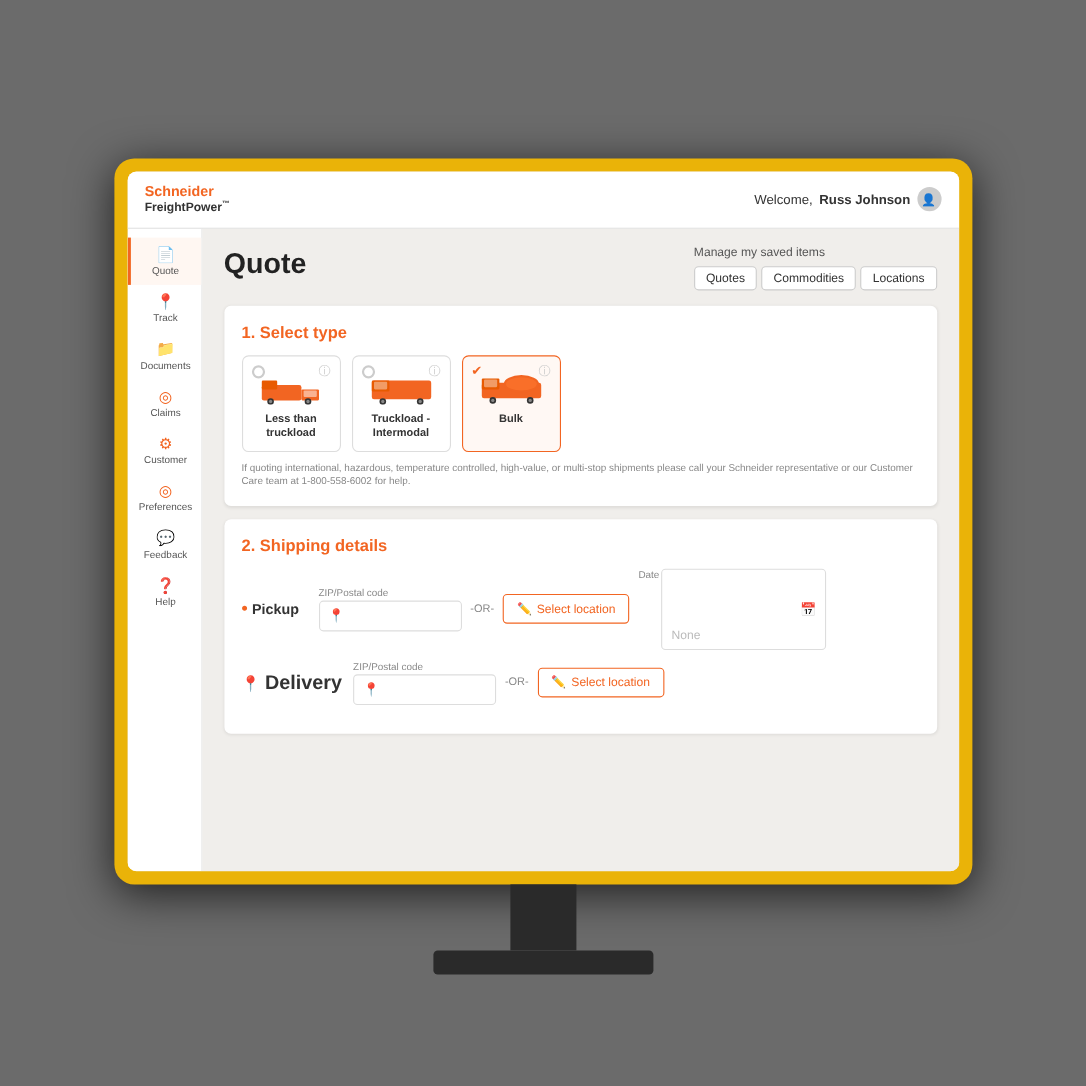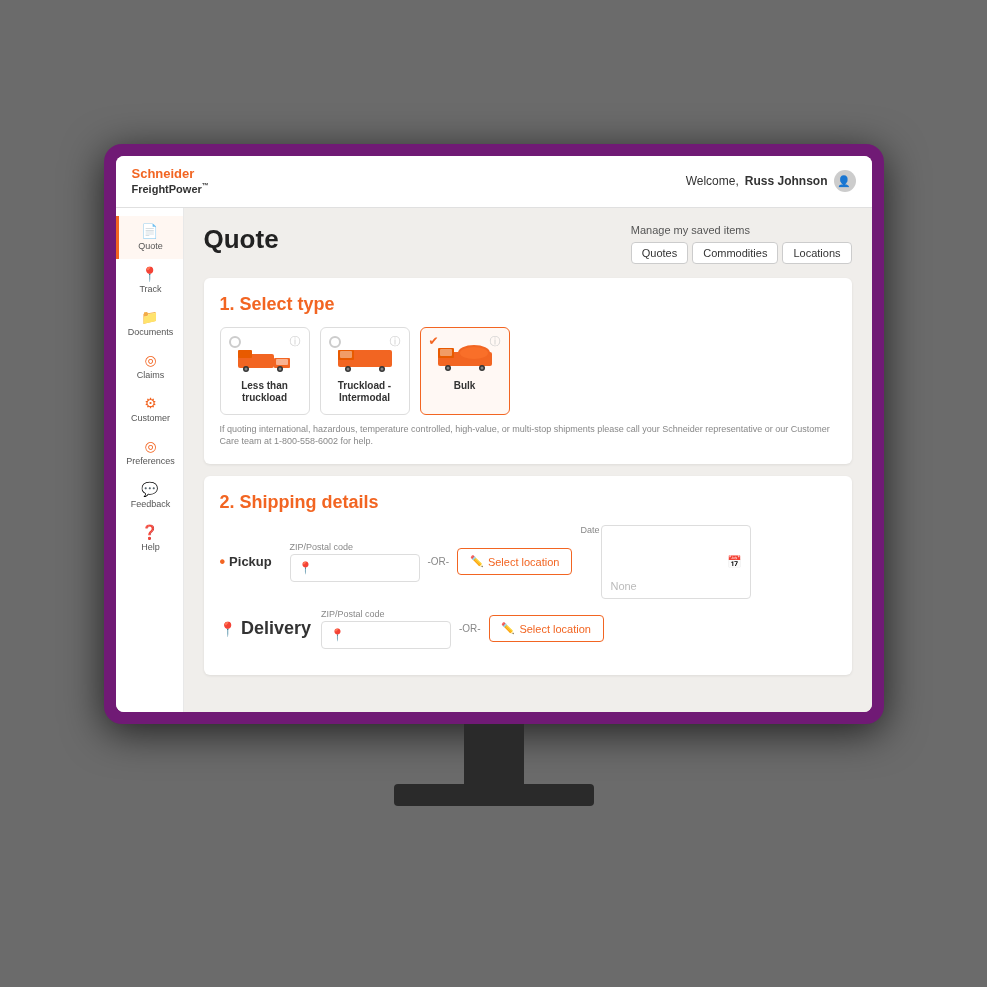--- a/index.html
+++ b/index.html
@@ -14,26 +14,26 @@
       overflow: hidden;
     }
 
     
     .monitor {
       position: relative;
       width: 780px;
       height: 700px;
     }
     .monitor-screen-outer {
-      background: #701a75;
+      background: #eab308;
       border-radius: 18px;
       padding: 12px;
       box-shadow: 0 8px 40px rgba(0,0,0,0.7);
       width: 780px;
-      height: 580px;
+      height: 660px;
     }
     .monitor-screen {
       background: #f0eeeb;
       border-radius: 8px;
       width: 100%;
       height: 100%;
       overflow: hidden;
       display: flex;
       flex-direction: column;
     }
@@ -194,21 +194,21 @@
 
     
     .section-card {
       background: #fff;
       border-radius: 6px;
       padding: 16px;
       margin-bottom: 12px;
       box-shadow: 0 1px 3px rgba(0,0,0,0.08);
     }
     .section-title {
-      font-size: 18px;
+      font-size: 15px;
       font-weight: bold;
       margin-bottom: 12px;
       color: #222;
     }
     .section-title span {
       color: #f26522;
     }
 
     
     .transport-options {

